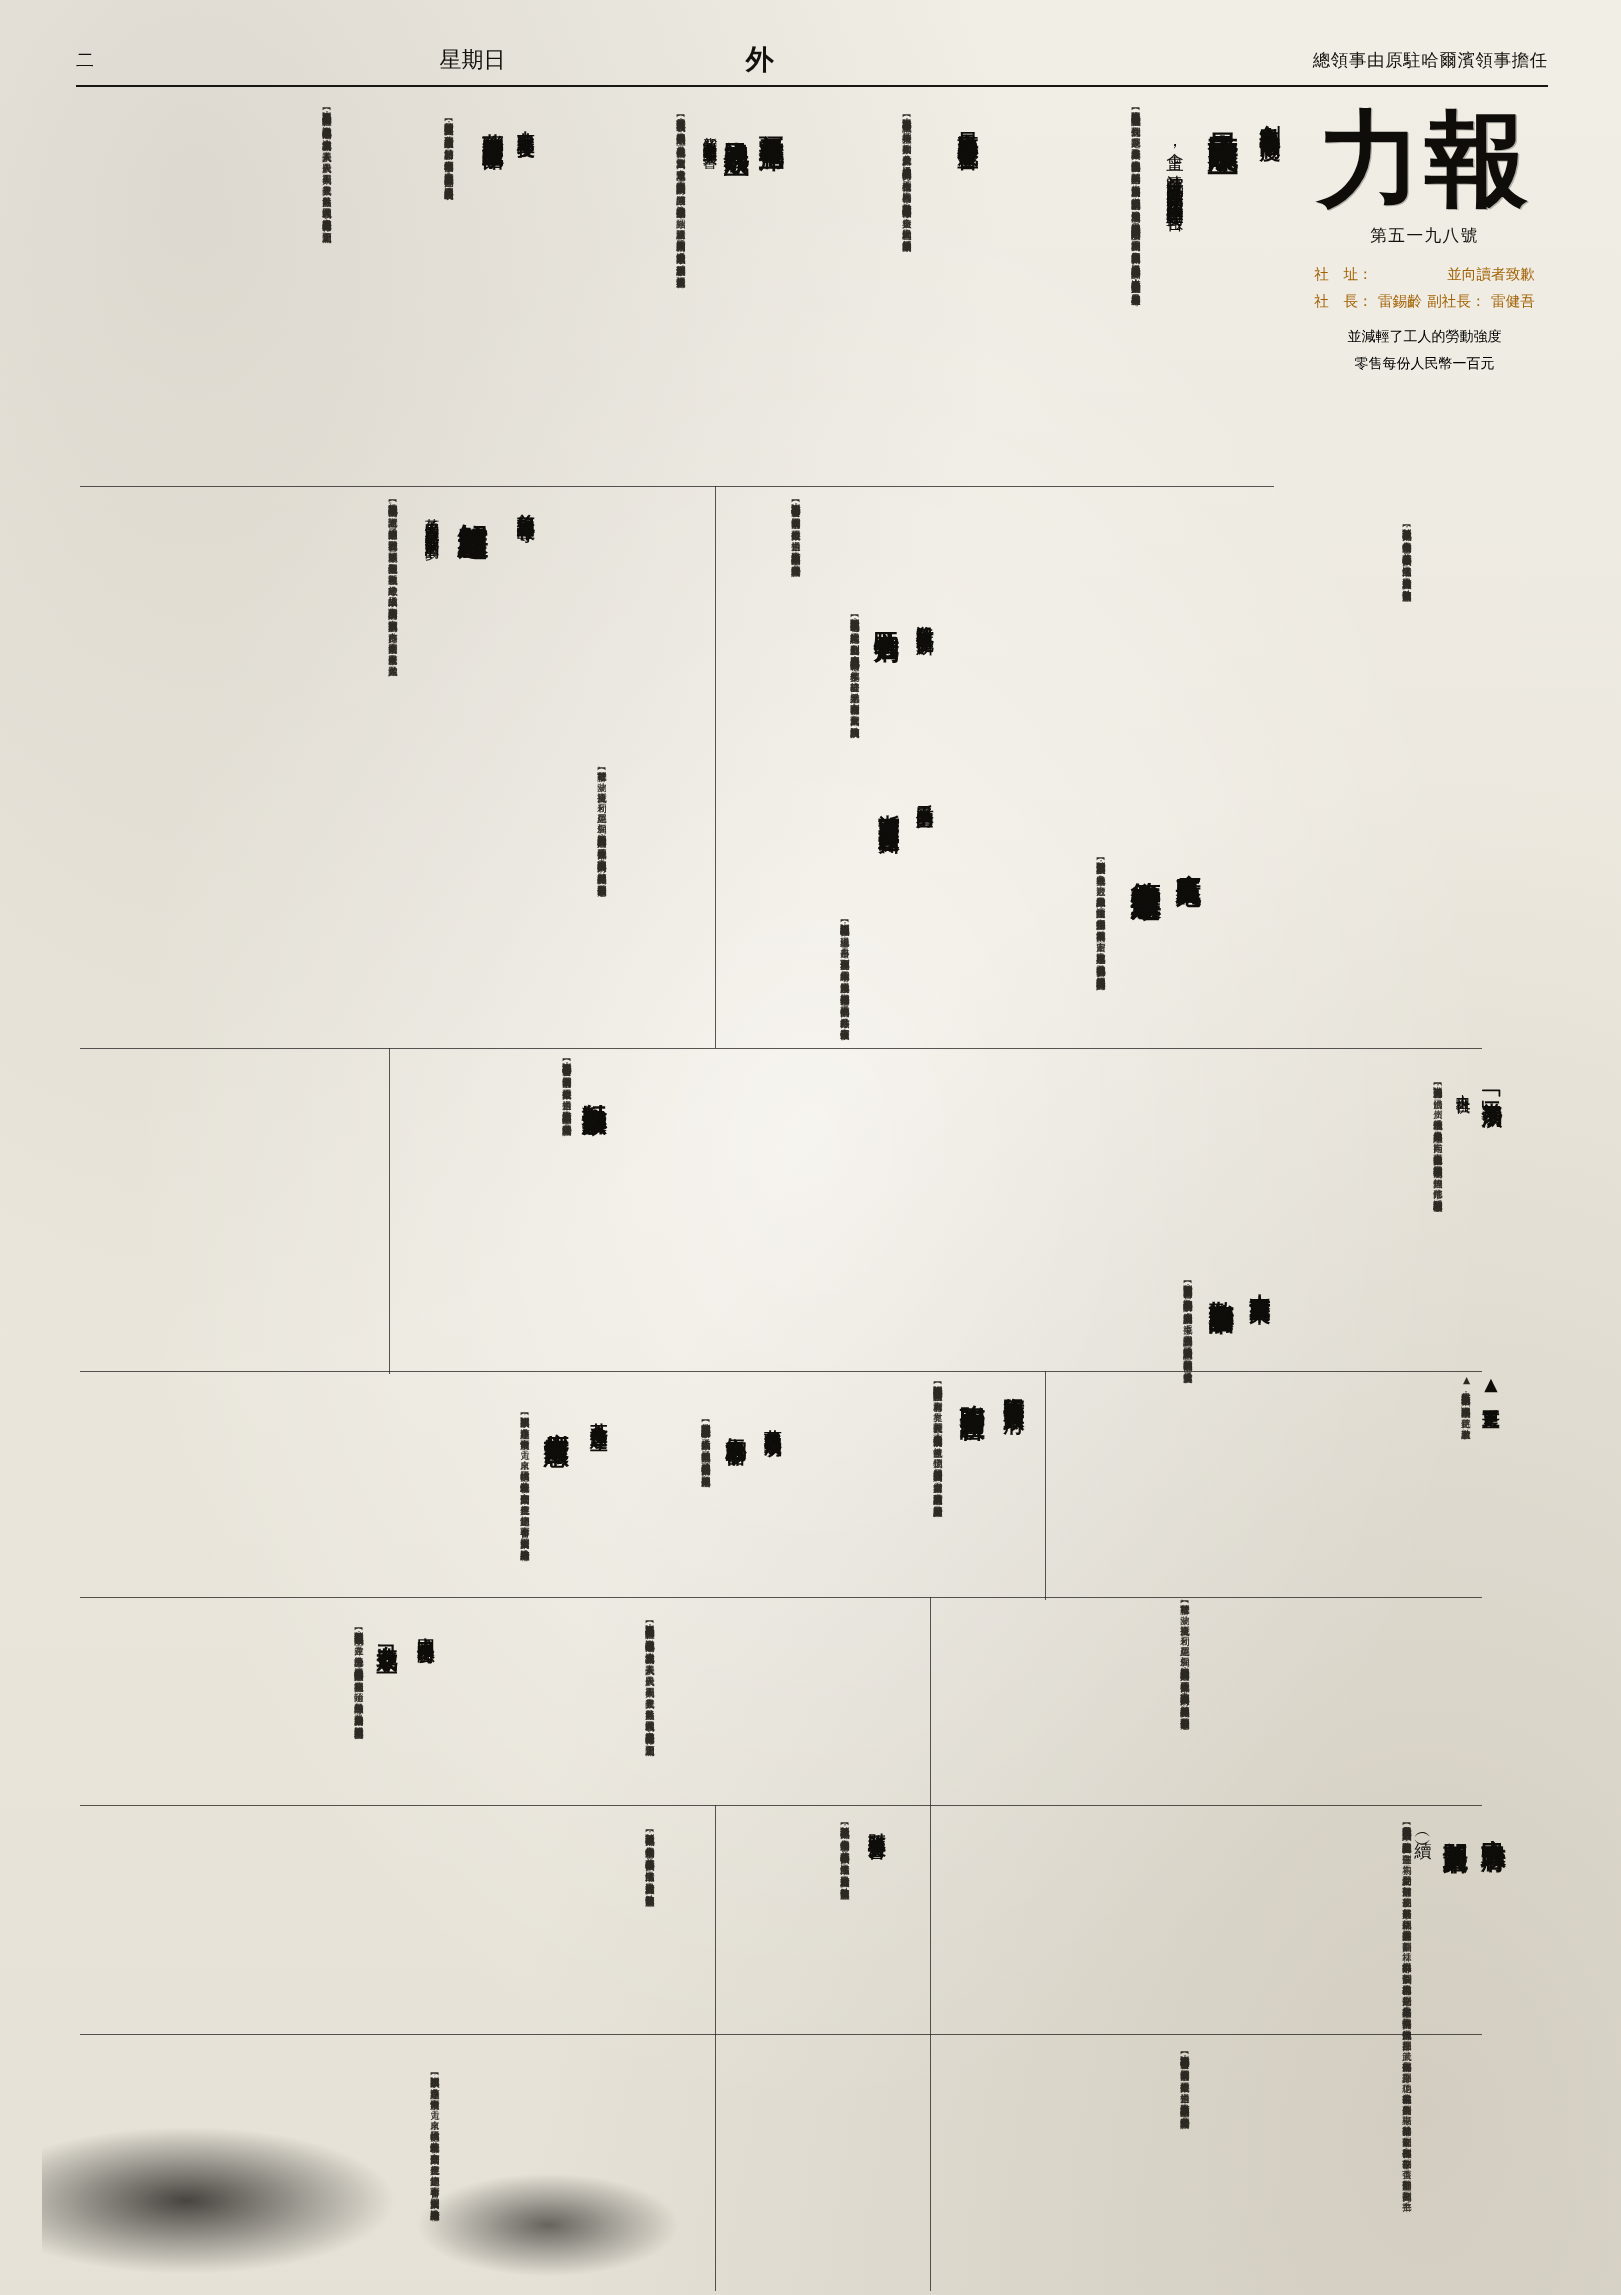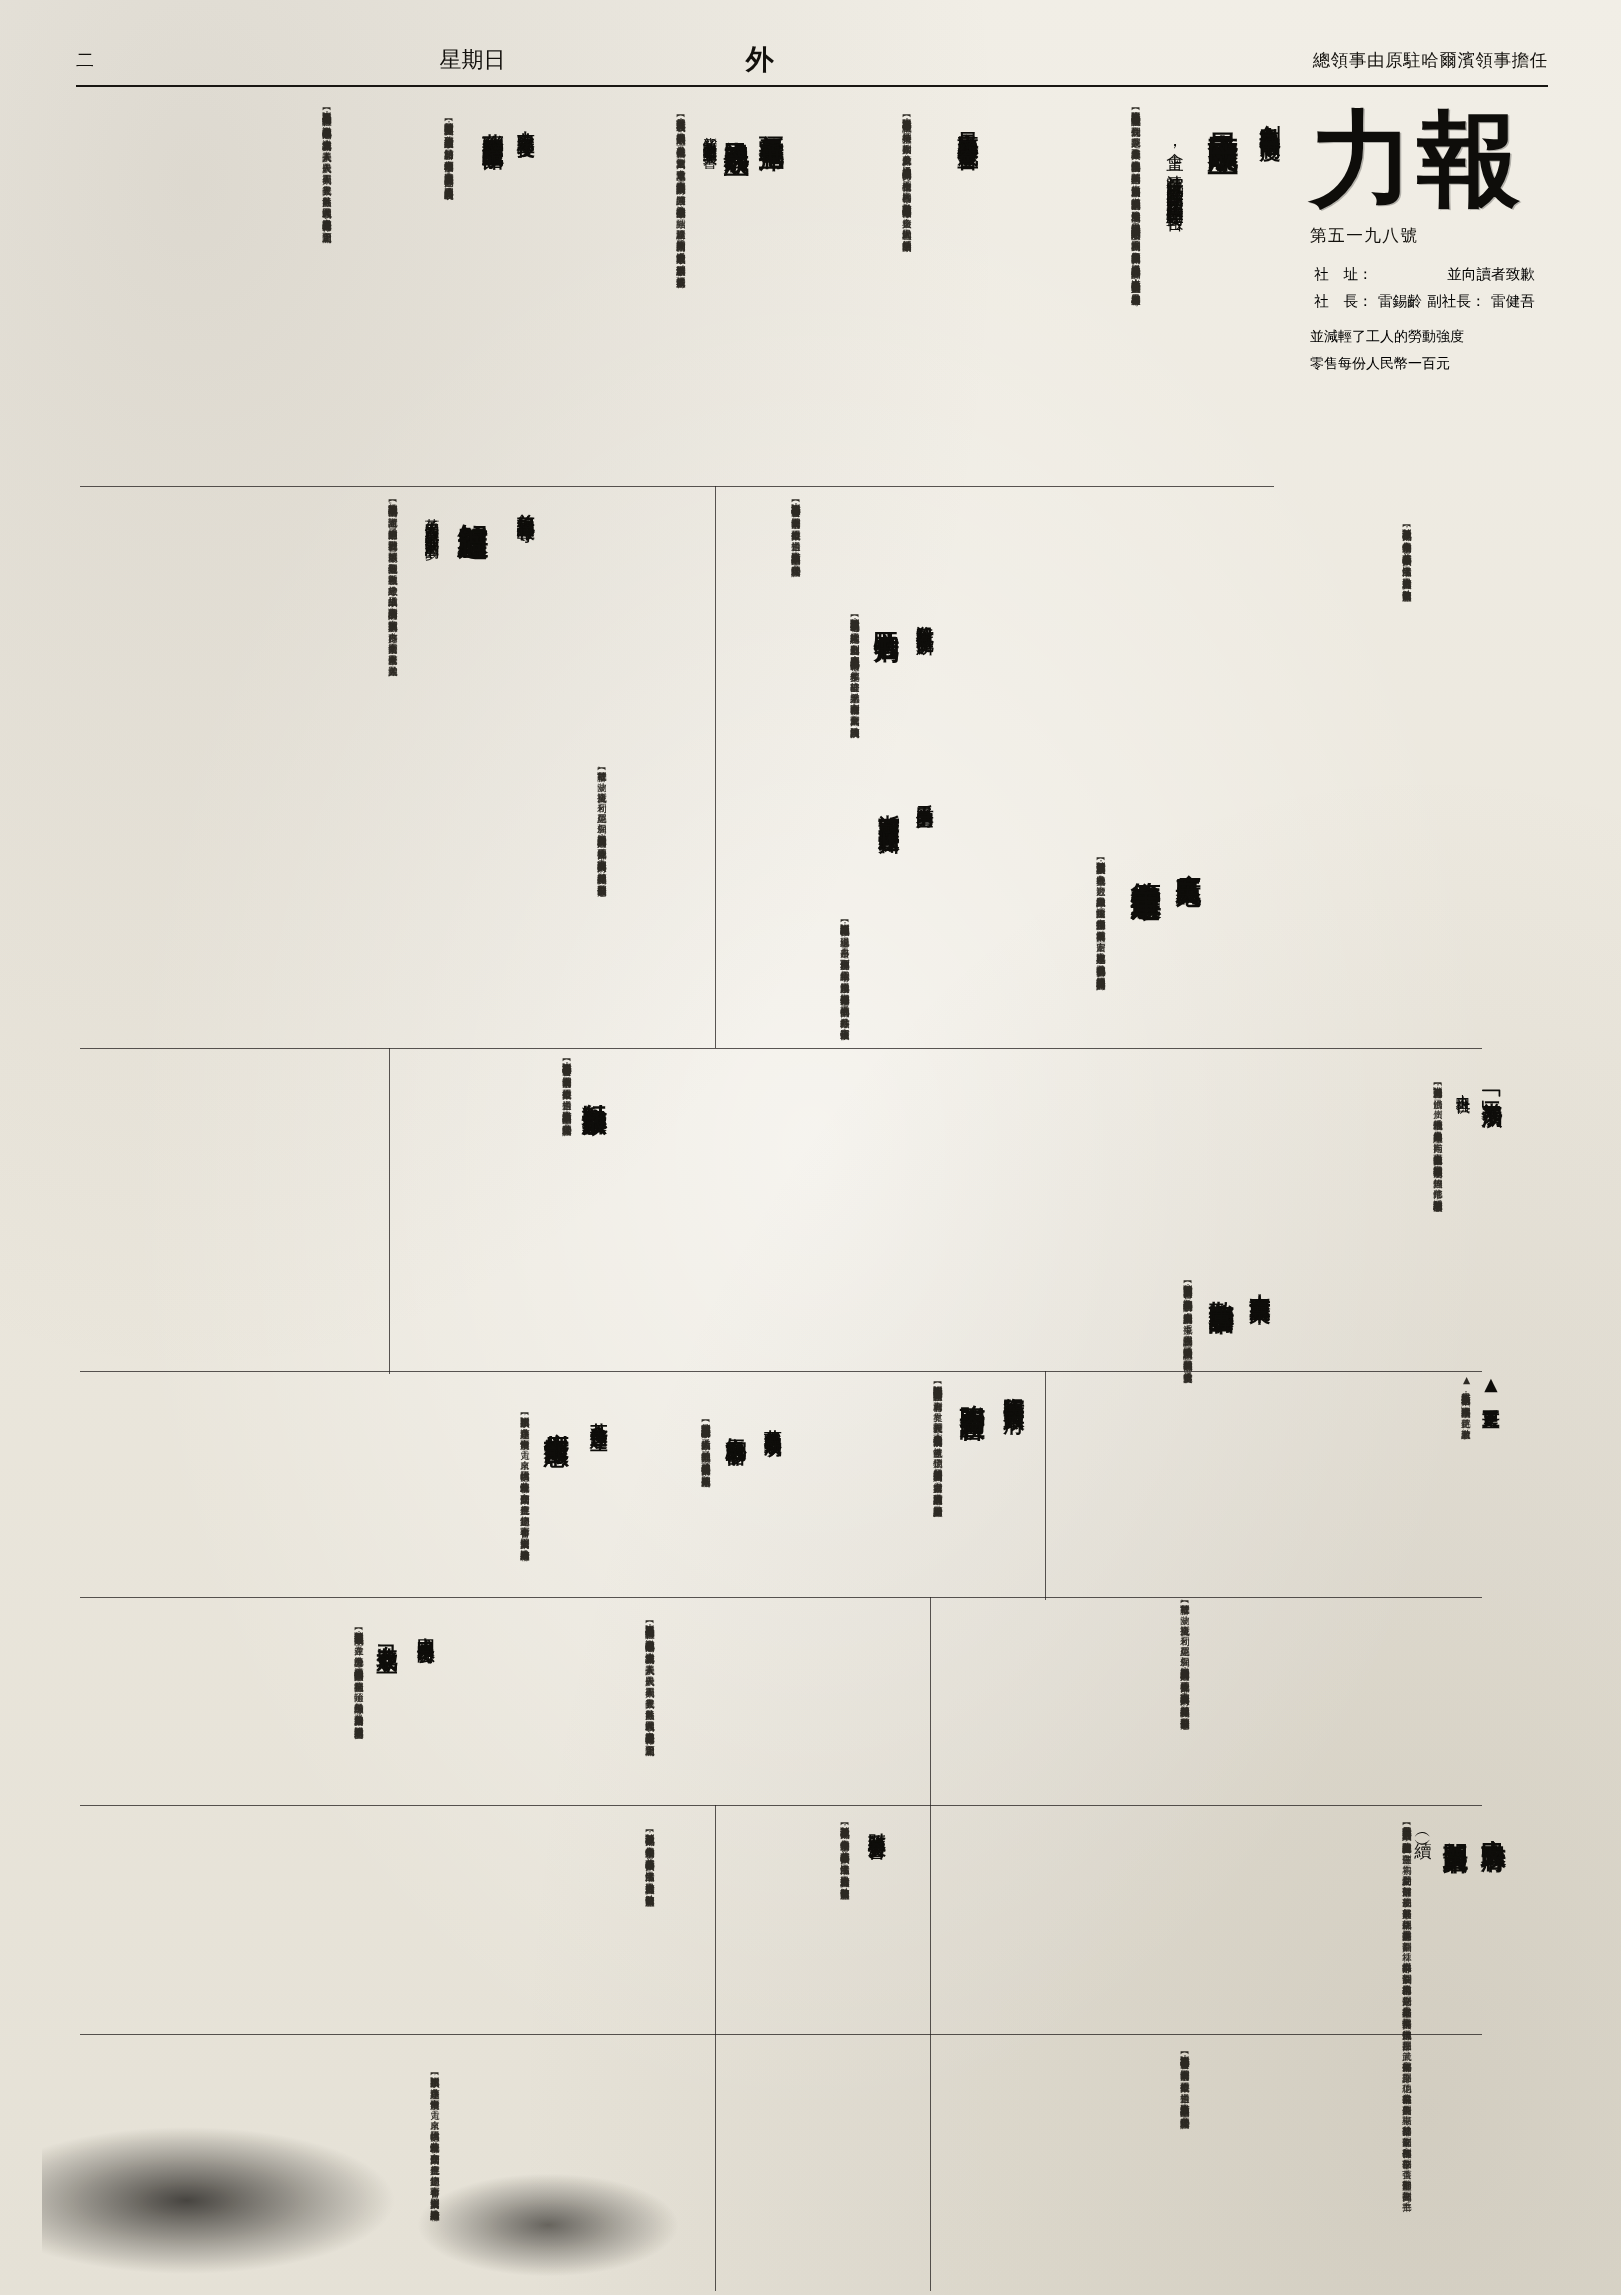--- a/index.html
+++ b/index.html
@@ -81,41 +81,42 @@
   .rule-h {
     position: absolute;
     background: #1a1814;
   }
 
   
   #logo-block {
     position: absolute;
     right: 82px; top: 104px;
     width: 229px;
+    text-align: center;
   }
   #logo-title {
     font-family: "DejaVu Serif", serif;
     font-size: 104px;
     line-height: 1.05;
     font-weight: bold;
     color: #100f0c;
     letter-spacing: 2.8px;
     text-shadow: 1.4px 1.4px 0 rgba(0,0,0,0.25);
   }
   #logo-issue {
     margin-top: 11px;
     font-size: 16.7px;
     letter-spacing: 1.4px;
     color: #15130f;
   }
   #logo-meta {
     margin-top: 12.5px;
     font-size: 14.6px;
     line-height: 1.9;
-    color: #000000;
+    color: #a16207;
   }
   .meta-row { display: flex; justify-content: space-between; padding: 0 4.2px; }
   #logo-price {
     margin-top: 8.3px;
     font-size: 14px;
     line-height: 1.9;
   }
 
   
   .headline {

